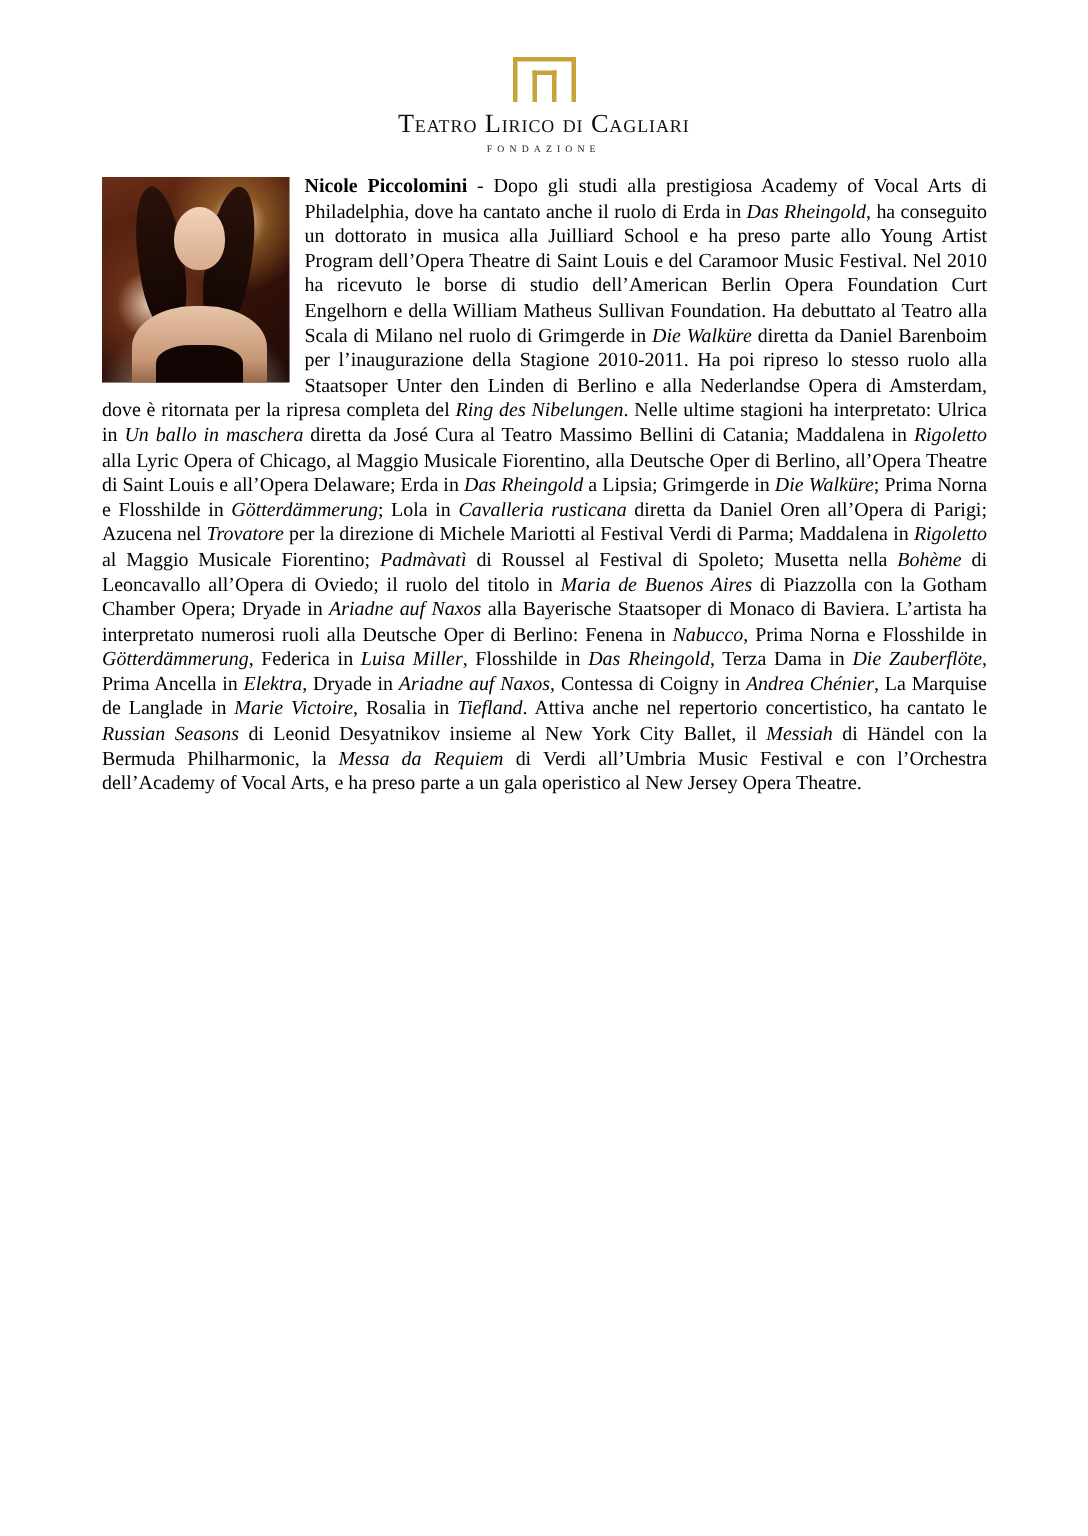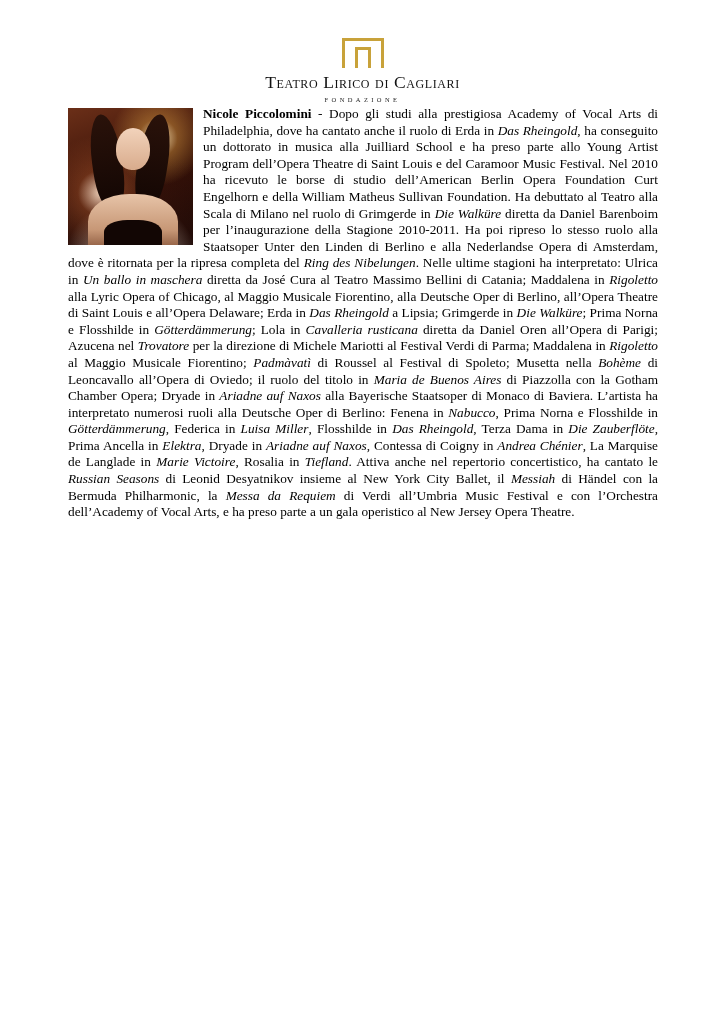--- a/index.html
+++ b/index.html
@@ -67,21 +67,21 @@
     font-size: 6.5px;
     letter-spacing: 3.4px;
     color: #222222;
     margin-top: 3px;
   }
 
   
   .content {
     position: absolute;
     left: 68px;
-    top: 106px;
+    top: 116px;
     width: 590px;
     text-align: justify;
     font-size: 13.3px;
     line-height: 16.6px;
     hyphens: none;
   }
   .portrait {
     float: left;
     width: 125px;
     height: 137px;

